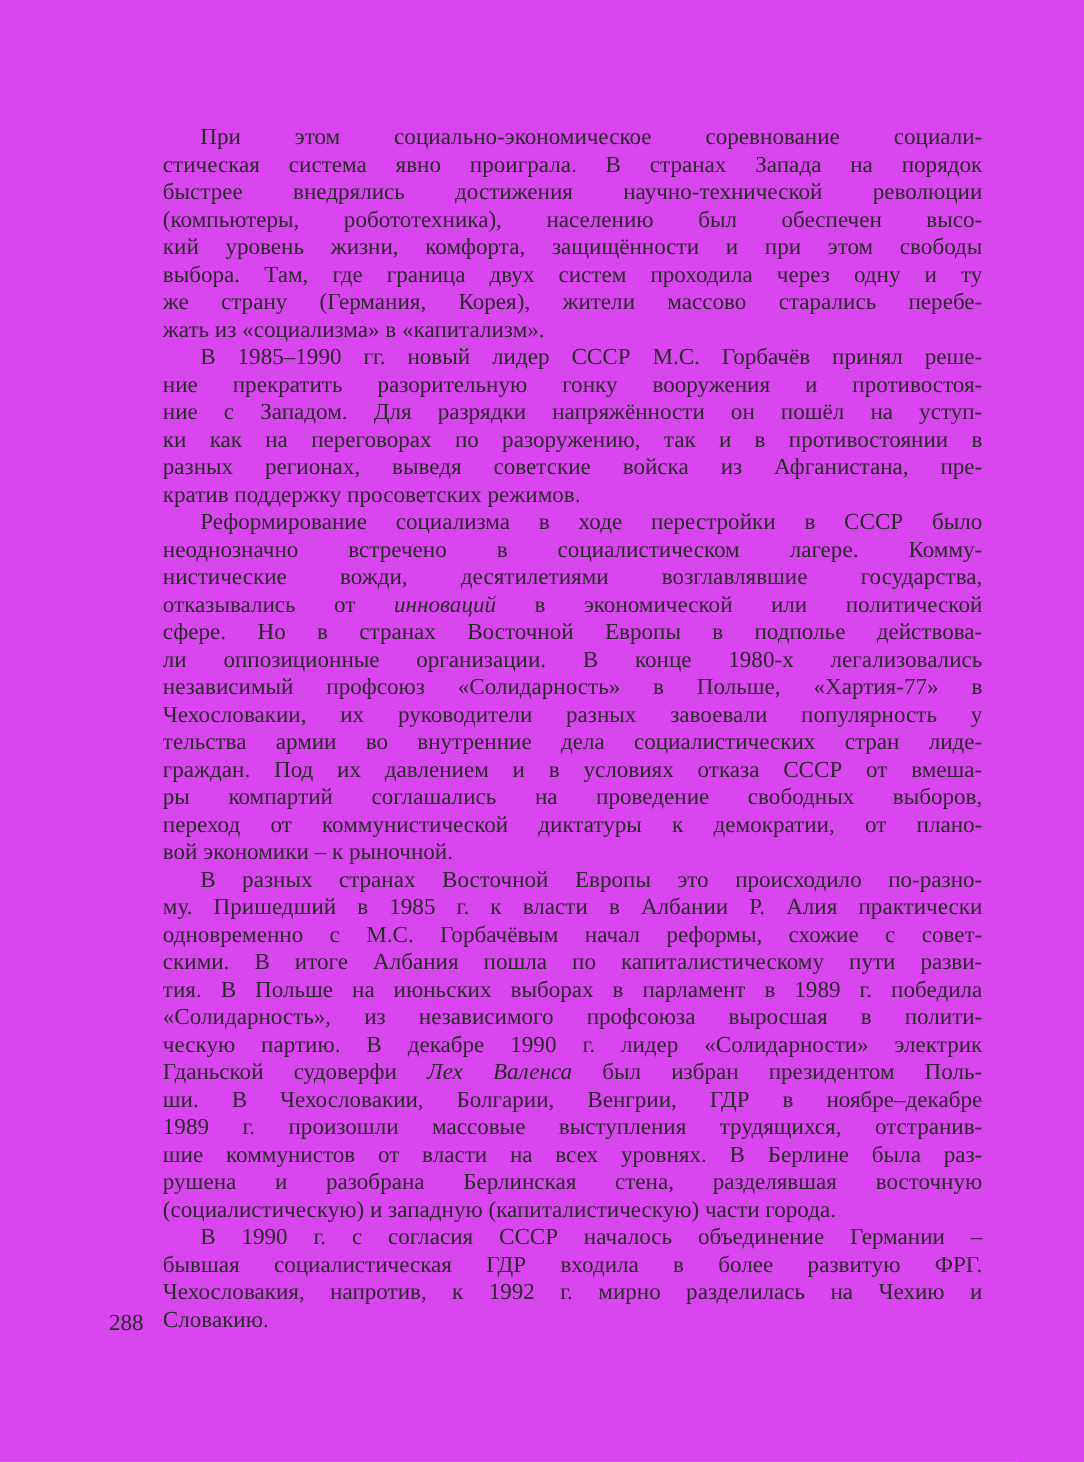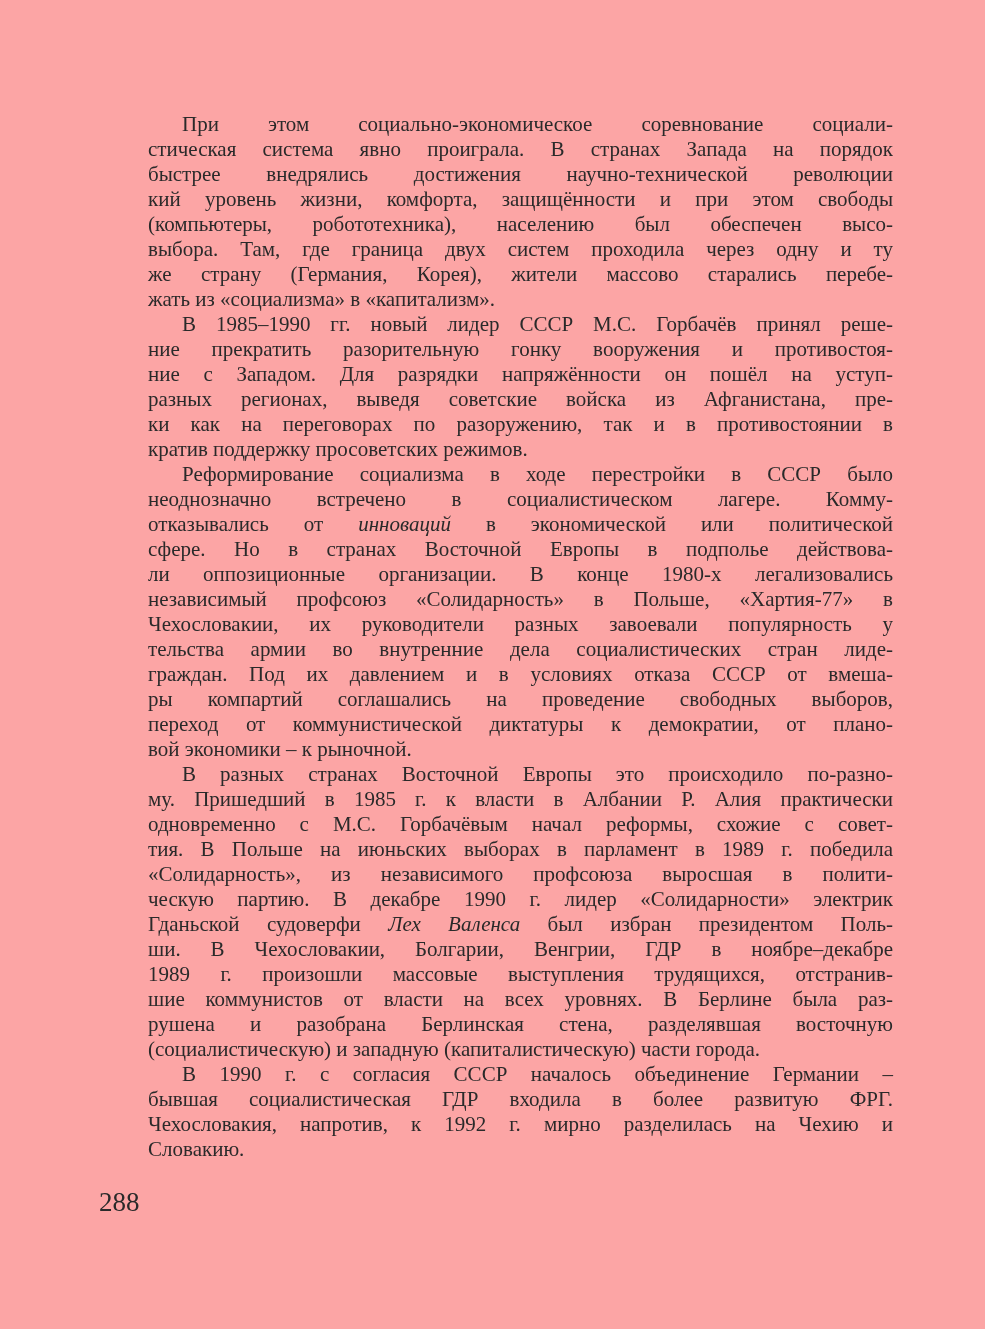--- a/index.html
+++ b/index.html
@@ -9,21 +9,21 @@
   body {
     width: 985px;
     height: 1329px;
     background: #fcfcfb;
     font-family: "Liberation Serif", "DejaVu Serif", serif;
   }
   .page {
     position: relative;
     width: 985px;
     height: 1329px;
-    background: #fca5a5;
+    background: #d946ef;
     overflow: hidden;
   }
   .text-block {
     position: absolute;
     left: 148px;
     top: 112px;
     width: 745px;
     color: #2a2a2a;
     font-size: 21px;
     line-height: 25px;
@@ -45,65 +45,67 @@
     text-align-last: left;
   }
   .italic {
     font-style: italic;
   }
   .page-number {
     position: absolute;
     left: 99px;
     top: 1190px;
     color: #2a2a2a;
-    font-size: 27px;
+    font-size: 21px;
     line-height: 25px;
   }
 </style>
 </head>
 <body>
 
 <main class="page">
   <div class="text-block">
       <div class="paragraph">
         <div class="line indent"><span>При этом социально-экономическое соревнование социали-</span></div>
         <div class="line"><span>стическая система явно проиграла. В странах Запада на порядок</span></div>
         <div class="line"><span>быстрее внедрялись достижения научно-технической революции</span></div>
+        <div class="line"><span>(компьютеры, робототехника), населению был обеспечен высо-</span></div>
         <div class="line"><span>кий уровень жизни, комфорта, защищённости и при этом свободы</span></div>
-        <div class="line"><span>(компьютеры, робототехника), населению был обеспечен высо-</span></div>
         <div class="line"><span>выбора. Там, где граница двух систем проходила через одну и ту</span></div>
         <div class="line"><span>же страну (Германия, Корея), жители массово старались перебе-</span></div>
         <div class="line para-end"><span>жать из «социализма» в «капитализм».</span></div>
       </div>
       <div class="paragraph">
         <div class="line indent"><span>В 1985–1990 гг. новый лидер СССР М.С. Горбачёв принял реше-</span></div>
         <div class="line"><span>ние прекратить разорительную гонку вооружения и противостоя-</span></div>
         <div class="line"><span>ние с Западом. Для разрядки напряжённости он пошёл на уступ-</span></div>
+        <div class="line"><span>ки как на переговорах по разоружению, так и в противостоянии в</span></div>
         <div class="line"><span>разных регионах, выведя советские войска из Афганистана, пре-</span></div>
-        <div class="line"><span>ки как на переговорах по разоружению, так и в противостоянии в</span></div>
         <div class="line para-end"><span>кратив поддержку просоветских режимов.</span></div>
       </div>
       <div class="paragraph">
         <div class="line indent"><span>Реформирование социализма в ходе перестройки в СССР было</span></div>
         <div class="line"><span>неоднозначно встречено в социалистическом лагере. Комму-</span></div>
+        <div class="line"><span>нистические вожди, десятилетиями возглавлявшие государства,</span></div>
         <div class="line"><span>отказывались от </span><span class="italic">инноваций</span><span> в экономической или политической</span></div>
         <div class="line"><span>сфере. Но в странах Восточной Европы в подполье действова-</span></div>
         <div class="line"><span>ли оппозиционные организации. В конце 1980-х легализовались</span></div>
         <div class="line"><span>независимый профсоюз «Солидарность» в Польше, «Хартия-77» в</span></div>
         <div class="line"><span>Чехословакии, их руководители разных завоевали популярность у</span></div>
         <div class="line"><span>тельства армии во внутренние дела социалистических стран лиде-</span></div>
         <div class="line"><span>граждан. Под их давлением и в условиях отказа СССР от вмеша-</span></div>
         <div class="line"><span>ры компартий соглашались на проведение свободных выборов,</span></div>
         <div class="line"><span>переход от коммунистической диктатуры к демократии, от плано-</span></div>
         <div class="line para-end"><span>вой экономики – к рыночной.</span></div>
       </div>
       <div class="paragraph">
         <div class="line indent"><span>В разных странах Восточной Европы это происходило по-разно-</span></div>
         <div class="line"><span>му. Пришедший в 1985 г. к власти в Албании Р. Алия практически</span></div>
         <div class="line"><span>одновременно с М.С. Горбачёвым начал реформы, схожие с совет-</span></div>
+        <div class="line"><span>скими. В итоге Албания пошла по капиталистическому пути разви-</span></div>
         <div class="line"><span>тия. В Польше на июньских выборах в парламент в 1989 г. победила</span></div>
         <div class="line"><span>«Солидарность», из независимого профсоюза выросшая в полити-</span></div>
         <div class="line"><span>ческую партию. В декабре 1990 г. лидер «Солидарности» электрик</span></div>
         <div class="line"><span>Гданьской судоверфи </span><span class="italic">Лех Валенса</span><span> был избран президентом Поль-</span></div>
         <div class="line"><span>ши. В Чехословакии, Болгарии, Венгрии, ГДР в ноябре–декабре</span></div>
         <div class="line"><span>1989 г. произошли массовые выступления трудящихся, отстранив-</span></div>
         <div class="line"><span>шие коммунистов от власти на всех уровнях. В Берлине была раз-</span></div>
         <div class="line"><span>рушена и разобрана Берлинская стена, разделявшая восточную</span></div>
         <div class="line para-end"><span>(социалистическую) и западную (капиталистическую) части города.</span></div>
       </div>

